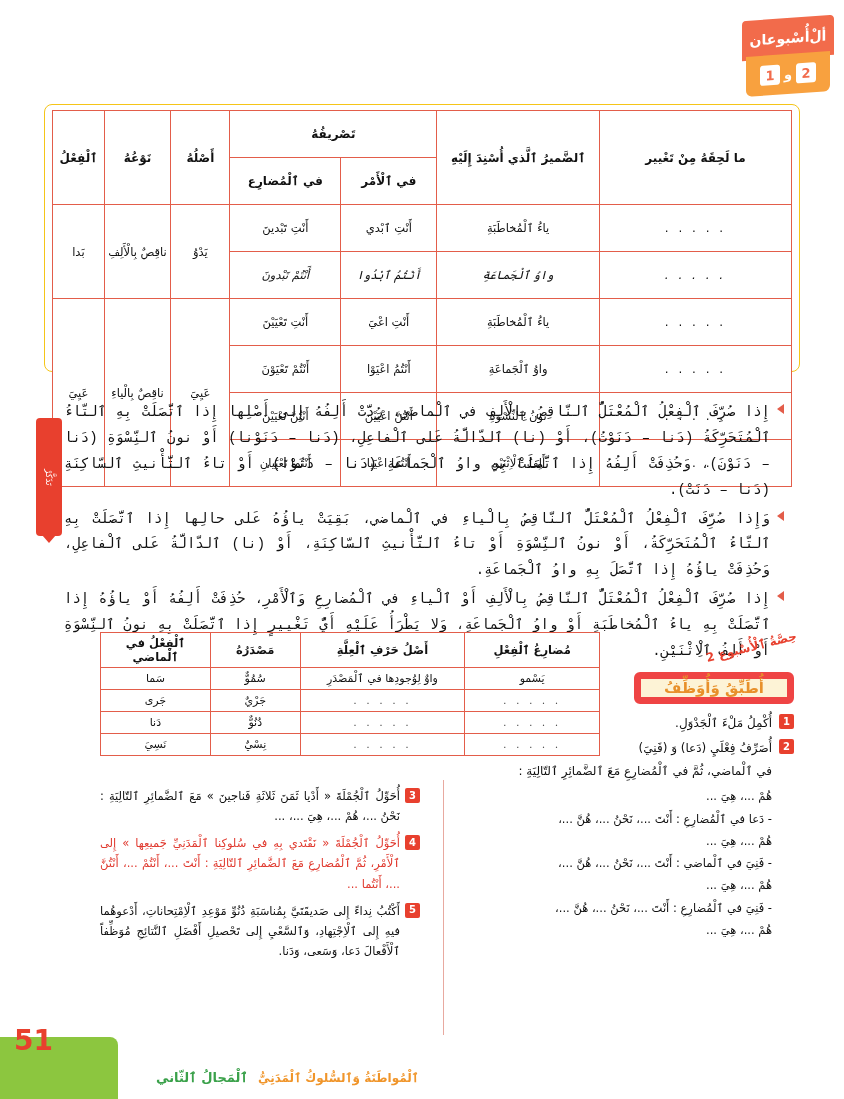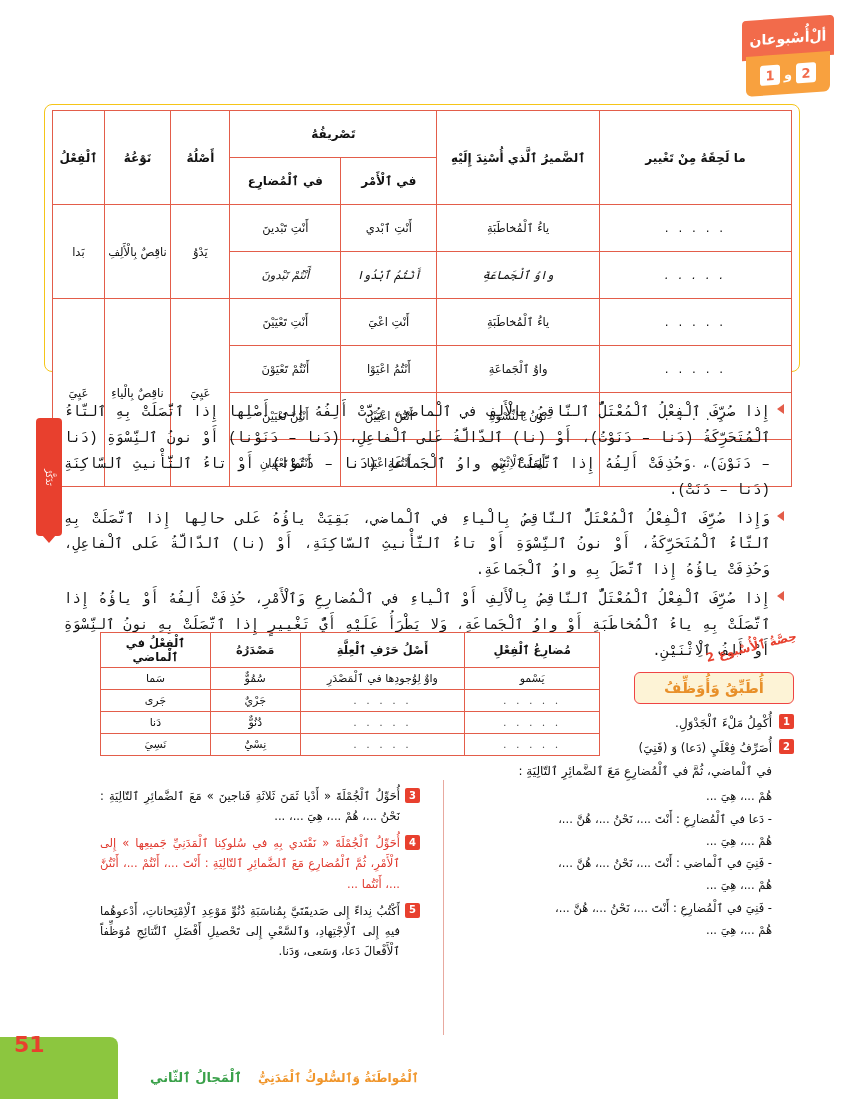--- a/index.html
+++ b/index.html
@@ -106,21 +106,21 @@
     content:"";
     position:absolute; bottom:-7px; left:50%; transform:translateX(-50%);
     border-left:7px solid transparent; border-right:7px solid transparent;
     border-top:8px solid #e8402e;
   }
 
   
   .apply-badge {
     position:absolute; top:672px; right:50px;
     width:160px; height:32px;
-    background:#fdf3d6; border:1px solid #ef4444; border-radius:6px;
+    background:#fdf3d6; border:7px solid #ef4444; border-radius:6px;
     display:flex; align-items:center; justify-content:center;
     color:#e8902a; font-size:15px; font-weight:bold;
   }
   .week-ribbon {
     position:absolute; top:640px; right:46px;
     color:#e8402e; font-size:12px; font-weight:bold;
     transform: rotate(-14deg);
   }
 
   
@@ -166,28 +166,28 @@
 
   
   .footer-green {
     position:absolute; bottom:0; left:0;
     width:118px; height:62px;
     background:#8cc63f;
     border-radius:0 8px 0 0;
   }
   .page-num {
     position:absolute; bottom:42px; left:14px;
-    color:#e8402e; font-size:22px; font-weight:bold;
+    color:#e8402e; font-size:28px; font-weight:bold;
   }
   .footer-txt1 {
     position:absolute; bottom:12px; left:18px;
     color:#fff; font-size:13px; font-weight:bold;
   }
   .footer-txt2 {
-    position:absolute; bottom:14px; left:150px;
+    position:absolute; bottom:14px; left:156px;
     color:#3aa14a; font-size:13px; font-weight:bold;
   }
   .footer-txt3 {
     position:absolute; bottom:14px; left:258px;
     color:#f0952a; font-size:12px; font-weight:bold;
   }
 </style>
 </head>
 <body>
 

